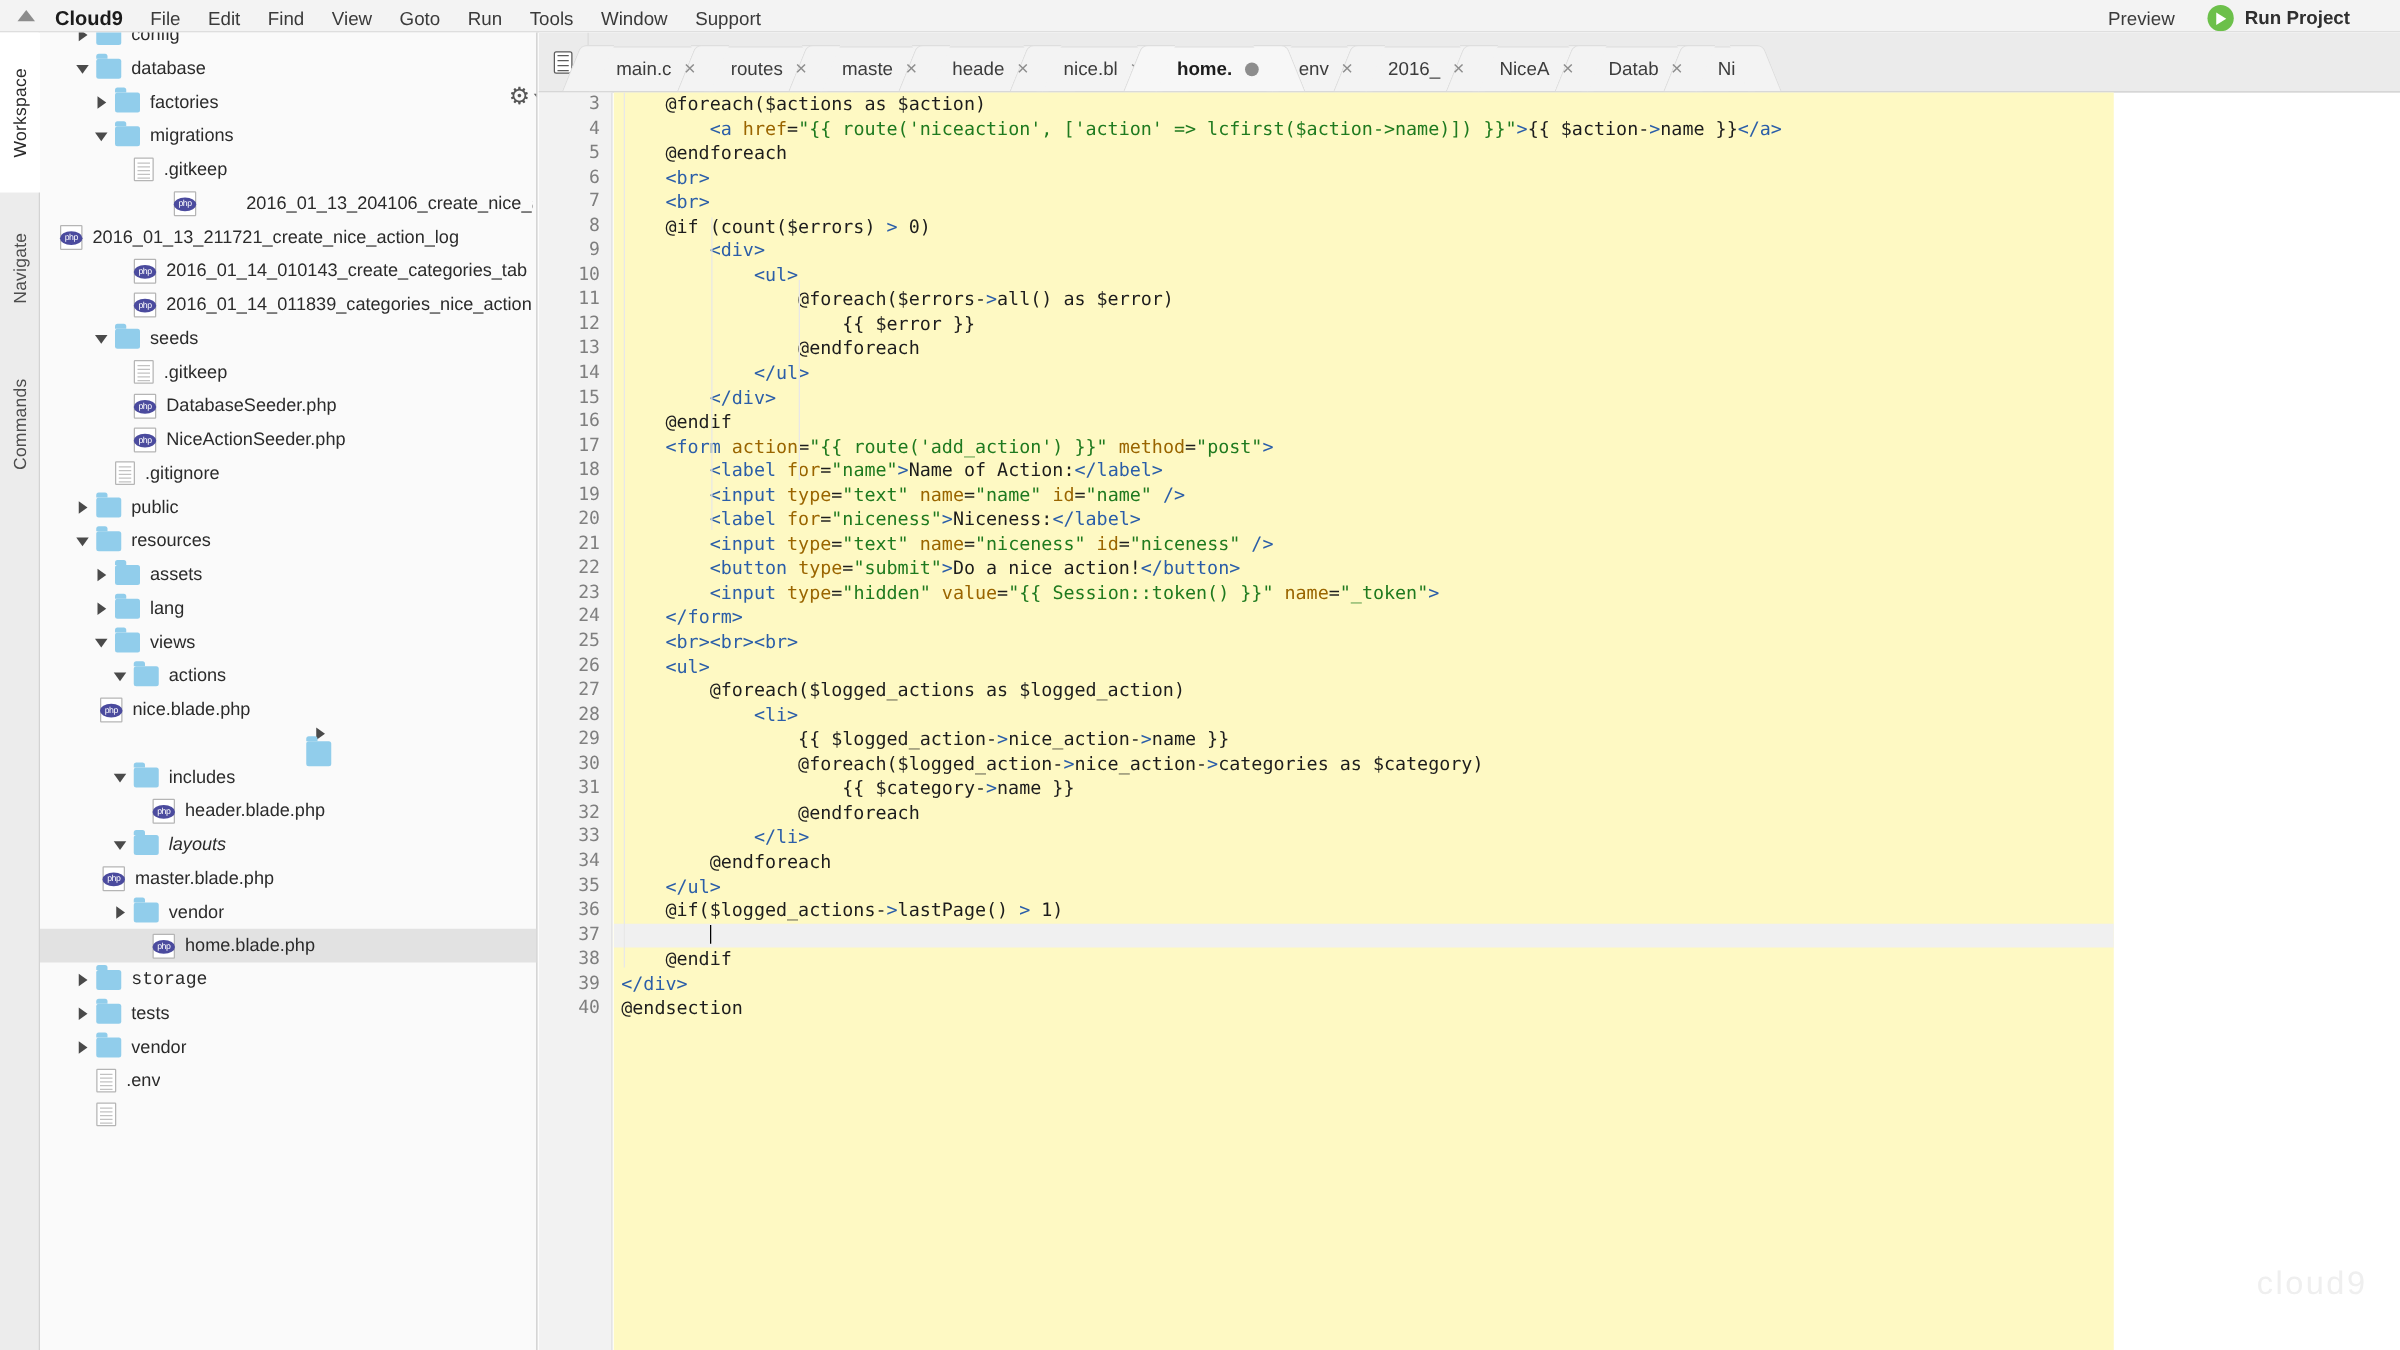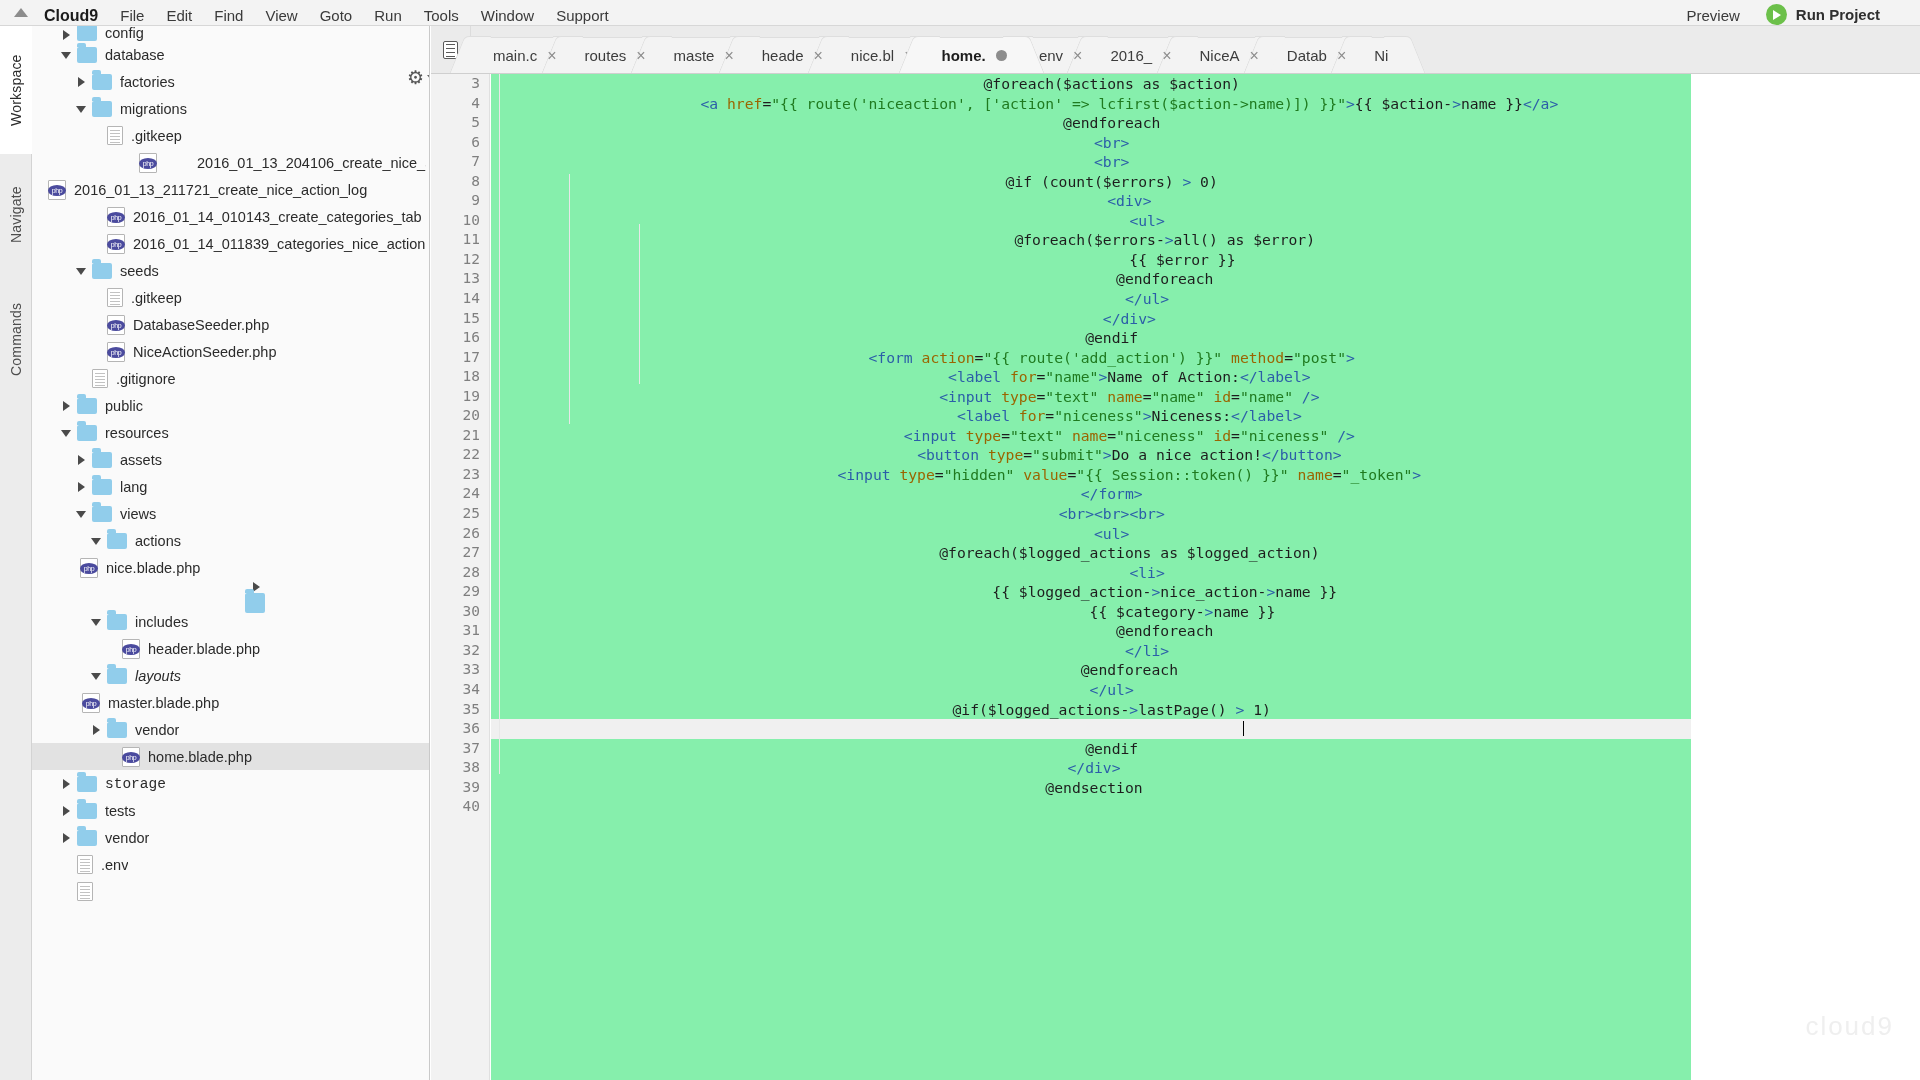--- a/index.html
+++ b/index.html
@@ -235,23 +235,22 @@
     border-right: 1px solid #e0e0e0;
   }
   #gutter .gline {
     height: 19.55px; line-height: 19.55px;
     text-align: right; padding-right: 9px;
     font-family: "DejaVu Sans Mono", monospace;
     font-size: 14.5px; color: #7f7f7f;
   }
   #codearea {
     position: absolute; top: 48px; left: 60px; width: 1200px; height: 1006px;
-    background: #86efac;
+    background: #fef9c3;
     overflow: hidden;
-    text-align: center;
   }
   #codeinner { position: relative; }
   .cline {
     height: 19.55px; line-height: 19.55px;
     white-space: pre;
     font-family: "DejaVu Sans Mono", monospace;
     font-size: 14.7px;
     color: #1d1d1d;
     padding-left: 6px;
   }
@@ -312,21 +311,21 @@
   </div>
 
   <div id="leftrail">
     <div class="rail-tab active" id="rail-workspace">Workspace</div>
     <div class="rail-tab" id="rail-navigate">Navigate</div>
     <div class="rail-tab" id="rail-commands">Commands</div>
   </div>
 
   <div id="treepane">
     <div id="tree">
-        <div class="trow" style="padding-left: 29px; align-items: flex-end;">
+        <div class="trow" style="padding-left: 29px;">
           <span class="arrow closed"></span>
           <span class="ico-folder"></span>
           <span class="tlabel">config</span>
         </div>
         <div class="trow" style="padding-left: 29px;">
           <span class="arrow open"></span>
           <span class="ico-folder"></span>
           <span class="tlabel">database</span>
         </div>
         <div class="trow" style="padding-left: 44px;">
@@ -608,20 +607,21 @@
           <div class="cline">        <span class="tag">&lt;label</span> <span class="attr">for</span>=<span class="str">"niceness"</span><span class="tag">&gt;</span>Niceness:<span class="tag">&lt;/label</span><span class="tag">&gt;</span></div>
           <div class="cline">        <span class="tag">&lt;input</span> <span class="attr">type</span>=<span class="str">"text"</span> <span class="attr">name</span>=<span class="str">"niceness"</span> <span class="attr">id</span>=<span class="str">"niceness"</span> <span class="tag">/&gt;</span></div>
           <div class="cline">        <span class="tag">&lt;button</span> <span class="attr">type</span>=<span class="str">"submit"</span><span class="tag">&gt;</span>Do a nice action!<span class="tag">&lt;/button</span><span class="tag">&gt;</span></div>
           <div class="cline">        <span class="tag">&lt;input</span> <span class="attr">type</span>=<span class="str">"hidden"</span> <span class="attr">value</span>=<span class="str">"{{ Session::token() }}"</span> <span class="attr">name</span>=<span class="str">"_token"</span><span class="tag">&gt;</span></div>
           <div class="cline">    <span class="tag">&lt;/form</span><span class="tag">&gt;</span></div>
           <div class="cline">    <span class="tag">&lt;br</span><span class="tag">&gt;</span><span class="tag">&lt;br</span><span class="tag">&gt;</span><span class="tag">&lt;br</span><span class="tag">&gt;</span></div>
           <div class="cline">    <span class="tag">&lt;ul</span><span class="tag">&gt;</span></div>
           <div class="cline">        @foreach($logged_actions as $logged_action)</div>
           <div class="cline">            <span class="tag">&lt;li</span><span class="tag">&gt;</span></div>
           <div class="cline">                {{ $logged_action-<span class="tag">&gt;</span>nice_action-<span class="tag">&gt;</span>name }}</div>
+          <div class="cline">                @foreach($logged_action-<span class="tag">&gt;</span>nice_action-<span class="tag">&gt;</span>categories as $category)</div>
           <div class="cline">                    {{ $category-<span class="tag">&gt;</span>name }}</div>
           <div class="cline">                @endforeach</div>
           <div class="cline">            <span class="tag">&lt;/li</span><span class="tag">&gt;</span></div>
           <div class="cline">        @endforeach</div>
           <div class="cline">    <span class="tag">&lt;/ul</span><span class="tag">&gt;</span></div>
           <div class="cline">    @if($logged_actions-<span class="tag">&gt;</span>lastPage() <span class="tag">&gt;</span> 1)</div>
           <div class="cline highlight">        <span class="cursor"></span></div>
           <div class="cline">    @endif</div>
           <div class="cline"><span class="tag">&lt;/div</span><span class="tag">&gt;</span></div>
           <div class="cline">@endsection</div>

